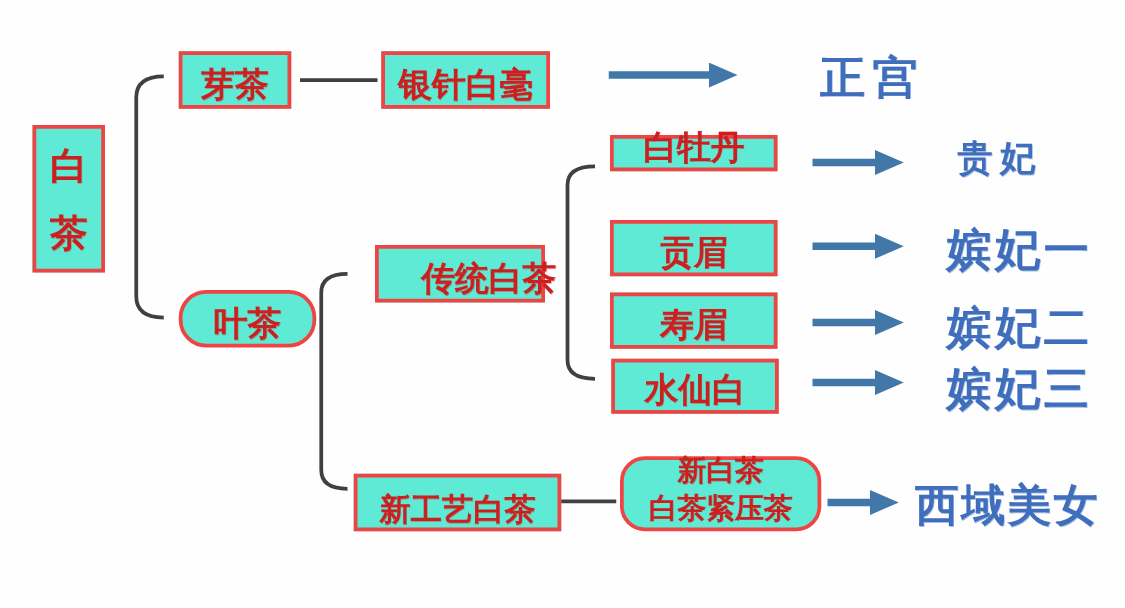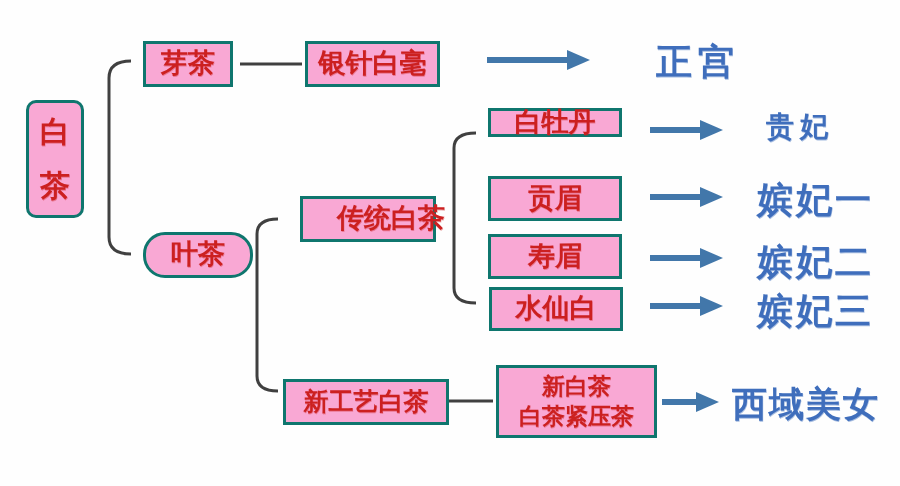--- a/index.html
+++ b/index.html
@@ -15,26 +15,26 @@
     background: #fefefe;
     overflow: hidden;
   }
   #connector-layer {
     position: absolute;
     left: 0; top: 0;
     width: 900px; height: 486px;
   }
   .node-box {
     position: absolute;
-    border: 3px solid #0f766e;
-    background: #f9a8d4;
+    border: 3px solid #ef4444;
+    background: #5eead4;
     display: flex;
     flex-direction: column;
     align-items: center;
-    justify-content: center;
+    justify-content: flex-end;
     box-sizing: border-box;
   }
   .node-label {
     color: #cc2020;
     font-weight: bold;
     font-size: 27px;
     line-height: 1.1;
     text-align: center;
     white-space: nowrap;
     text-shadow: 0.5px 0.5px 0 rgba(204,32,32,0.35);
@@ -81,21 +81,21 @@
     <path d="M476,133 Q454,133 454,148 L454,288 Q454,303 476,303" stroke="#404040" stroke-width="3" fill="none"></path>
 
     <line x1="487" y1="60" x2="568" y2="60" stroke="#4277aa" stroke-width="6" marker-end="url(#ah)"></line>
     <line x1="650" y1="130" x2="701" y2="130" stroke="#4277aa" stroke-width="6" marker-end="url(#ah)"></line>
     <line x1="650" y1="197" x2="701" y2="197" stroke="#4277aa" stroke-width="6" marker-end="url(#ah)"></line>
     <line x1="650" y1="258" x2="701" y2="258" stroke="#4277aa" stroke-width="6" marker-end="url(#ah)"></line>
     <line x1="650" y1="306" x2="701" y2="306" stroke="#4277aa" stroke-width="6" marker-end="url(#ah)"></line>
     <line x1="662" y1="402" x2="697" y2="402" stroke="#4277aa" stroke-width="6" marker-end="url(#ah)"></line>
   </svg>
 
-  <div class="node-box" style="left:26px; top:100px; width:58px; height:118px;border-radius:10px;">
+  <div class="node-box" style="left:26px; top:100px; width:58px; height:118px;">
     <div class="node-label root-label">白茶</div>
   </div>
 
   <div class="node-box" style="left:143px; top:41px; width:90px; height:46px;">
     <div class="node-label">芽茶</div>
   </div>
 
   <div class="node-box" style="left:305px; top:41px; width:135px; height:46px;">
     <div class="node-label">银针白毫</div>
   </div>
@@ -121,21 +121,21 @@
   </div>
 
   <div class="node-box" style="left:488px; top:234px; width:134px; height:45px;">
     <div class="node-label">寿眉</div>
   </div>
 
   <div class="node-box" style="left:489px; top:287px; width:134px; height:44px;">
     <div class="node-label">水仙白</div>
   </div>
 
-  <div class="node-box" style="left:496px; top:365px; width:161px; height:73px;">
+  <div class="node-box" style="left:496px; top:365px; width:161px; height:60px;border-radius:20px;">
     <div class="node-label small">新白茶</div>
     <div class="node-label small">白茶紧压茶</div>
   </div>
 
   <div class="grade-text" style="left:648px; top:38px; width:100px;">正宫</div>
 
   <div class="grade-text" style="left:750px; top:108px; width:100px; font-size:28px;">贵妃</div>
 
   <div class="grade-text" style="left:748px; top:176px; width:135px; letter-spacing:3px;">嫔妃一</div>
 

